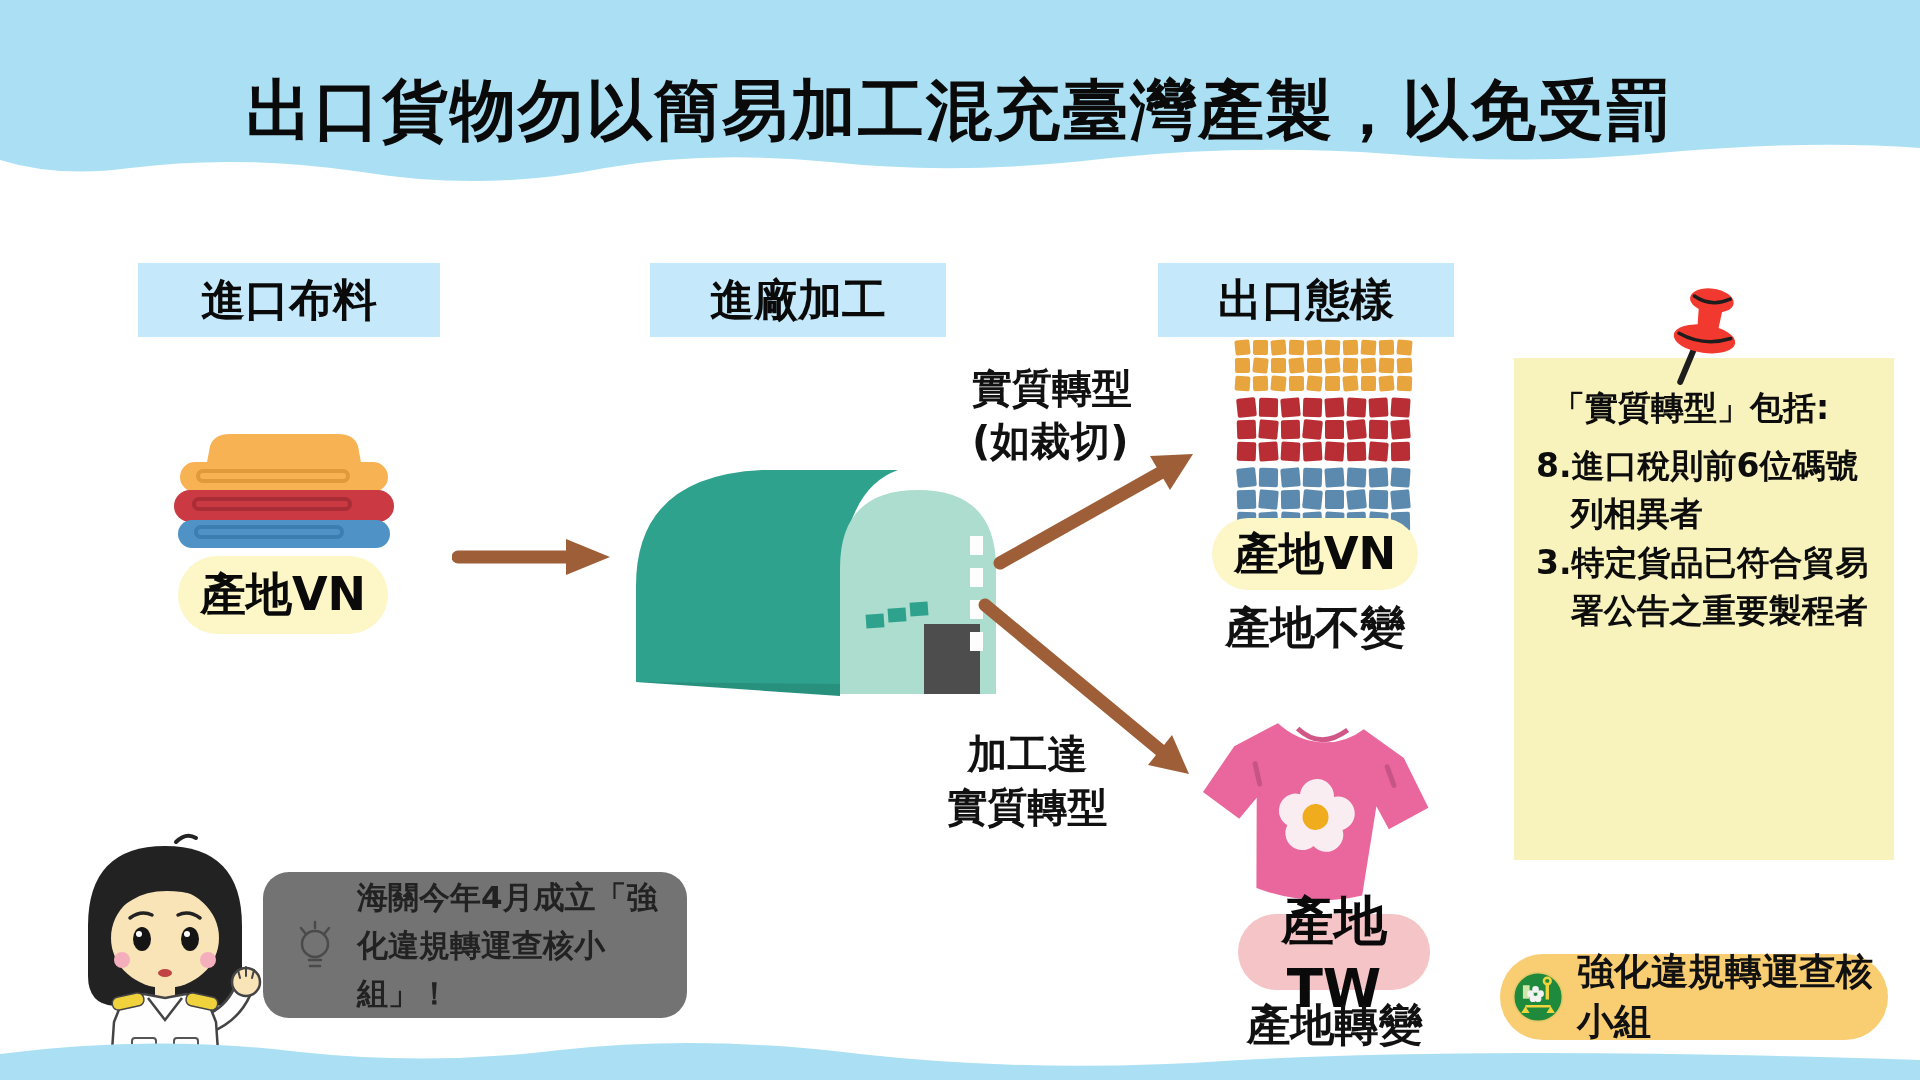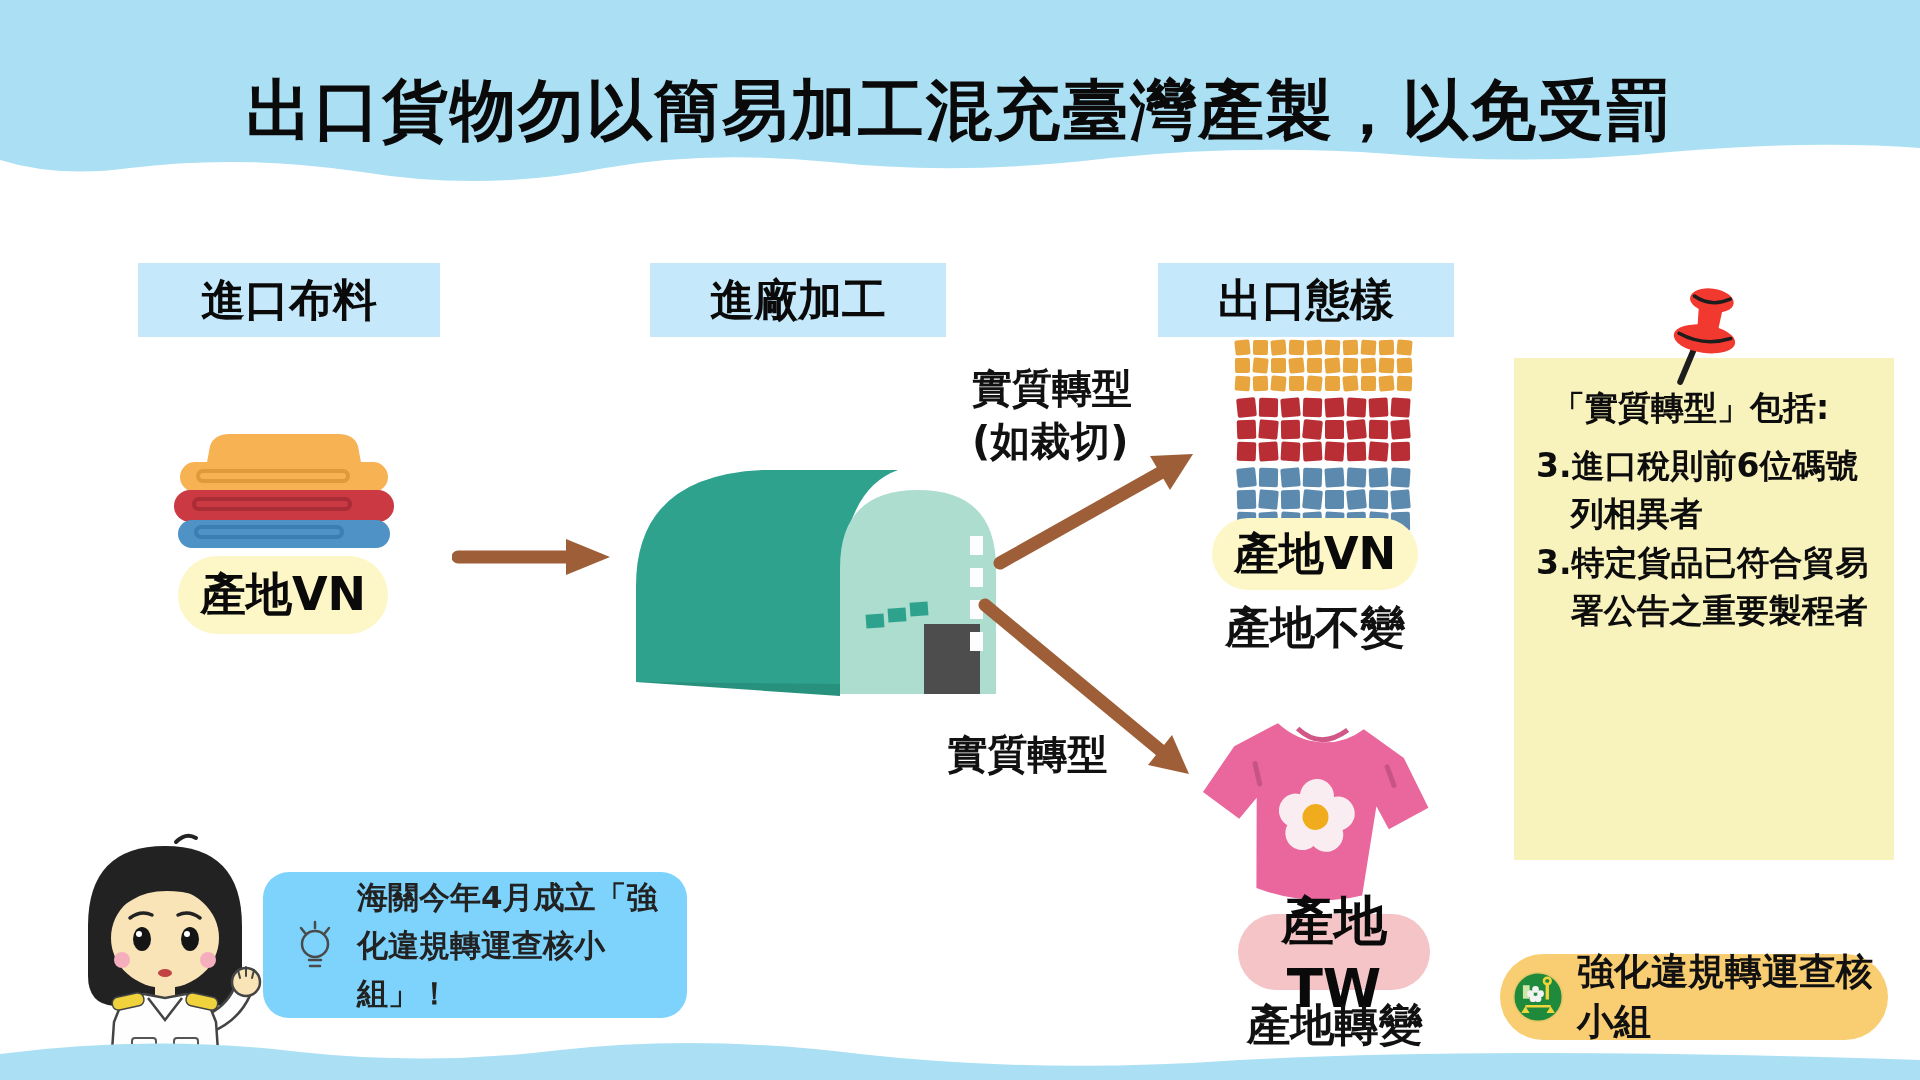--- a/index.html
+++ b/index.html
@@ -21,21 +21,21 @@
   .caption{font-size:45px;font-weight:bold;text-align:center;color:#111;}
   
   .arrow-label{font-size:40px;font-weight:bold;line-height:1.32;color:#111;}
   
   #note-box{left:1514px;top:358px;width:380px;height:502px;background:#F8F2BD;
             box-sizing:border-box;padding:26px 20px 0 22px;font-size:33px;font-weight:bold;
             line-height:1.46;color:#0d0d0d;}
   #note-heading{margin-left:16px;margin-bottom:10px;}
   .note-item{padding-left:1.05em;text-indent:-1.05em;}
   
-  #speech-box{left:263px;top:872px;width:424px;height:146px;background:#7dd3fc;border-radius:26px;
+  #speech-box{left:263px;top:872px;width:424px;height:146px;background:#737373;border-radius:26px;
               display:flex;align-items:center;box-sizing:border-box;padding-left:30px;gap:20px;}
   #speech-text{width:320px;font-size:31px;font-weight:bold;line-height:1.55;color:#222;}
   
   #credit-badge{left:1500px;top:954px;width:388px;height:86px;background:#F9CE72;border-radius:44px;
                 display:flex;align-items:center;box-sizing:border-box;padding-left:12px;gap:13px;}
   #credit-text{font-size:37px;font-weight:bold;color:#111;}
   
   #swatches{left:1228px;top:340px;width:190px;height:176px;display:flex;flex-direction:column;gap:7px;}
   .swatch-band{display:flex;flex-wrap:wrap;gap:3px;justify-content:center;}
 </style>
@@ -182,20 +182,21 @@
   </div>
 
   <div class="abs pill yellow" style="left:1212px;top:518px;width:206px;height:72px;font-size:45px;">產地VN</div>
   <div class="abs caption" style="left:1212px;top:598px;width:206px;">產地不變</div>
 
   <svg class="abs" style="left:975px;top:595px;" width="245" height="215" viewBox="0 0 245 215">
     <line x1="10" y1="10" x2="185" y2="155" stroke="#9E5F38" stroke-width="13" stroke-linecap="round"></line>
     <polygon points="214,179 173,170 197,140" fill="#9E5F38"></polygon>
   </svg>
   <div class="abs arrow-label" style="left:940px;top:728px;width:175px;text-align:center;">
+    <div>加工達</div>
     <div>實質轉型</div>
   </div>
 
   <svg class="abs" style="left:1192px;top:700px;" width="248" height="215" viewBox="0 0 248 215">
     <g transform="rotate(4 124 110)">
       <path d="M80,26 Q100,42 124,42 Q148,42 166,26 L208,52 L236,100 L198,124 L184,102 L176,192
                Q124,208 70,192 L64,102 L48,124 L10,100 L38,52 Z" fill="#E9679C"></path>
       <path d="M100,30 Q124,50 150,28" stroke="#D05787" stroke-width="5" fill="none"></path>
       <line x1="60" y1="68" x2="66" y2="88" stroke="#C75486" stroke-width="5" stroke-linecap="round"></line>
       <line x1="192" y1="62" x2="200" y2="80" stroke="#C75486" stroke-width="5" stroke-linecap="round"></line>
@@ -206,21 +207,21 @@
       <circle cx="146" cy="112" r="17" fill="#FAEDF2"></circle>
       <circle cx="124" cy="117" r="13" fill="#F0AC1C"></circle>
     </g>
   </svg>
 
   <div class="abs pill pink" style="left:1238px;top:914px;width:192px;height:76px;font-size:53px;">產地TW</div>
   <div class="abs caption" style="left:1222px;top:996px;width:225px;font-size:44px;">產地轉變</div>
 
   <div id="note-box" class="abs">
     <div id="note-heading">「實質轉型」包括:</div>
-    <div class="note-item">3.進口稅則前6位碼號列相異者</div>
+    <div class="note-item">8.進口稅則前6位碼號列相異者</div>
     <div class="note-item">3.特定貨品已符合貿易署公告之重要製程者</div>
   </div>
   <svg class="abs" style="left:1648px;top:283px;" width="100" height="108" viewBox="0 0 100 108">
     <g transform="rotate(8 58 45)">
       <path d="M50,64 L40,102" stroke="#1d1d1d" stroke-width="6" stroke-linecap="round"></path>
       <ellipse cx="58" cy="56" rx="31" ry="14" fill="#F2392F"></ellipse>
       <polygon points="48,26 72,22 70,50 50,52" fill="#F2392F"></polygon>
       <ellipse cx="60" cy="17" rx="22" ry="12" fill="#F2392F"></ellipse>
       <path d="M42,15 Q60,24 78,13" stroke="#1d1d1d" stroke-width="3.5" fill="none" stroke-linecap="round"></path>
       <path d="M32,54 Q58,64 84,52" stroke="#1d1d1d" stroke-width="3.5" fill="none" stroke-linecap="round"></path>

